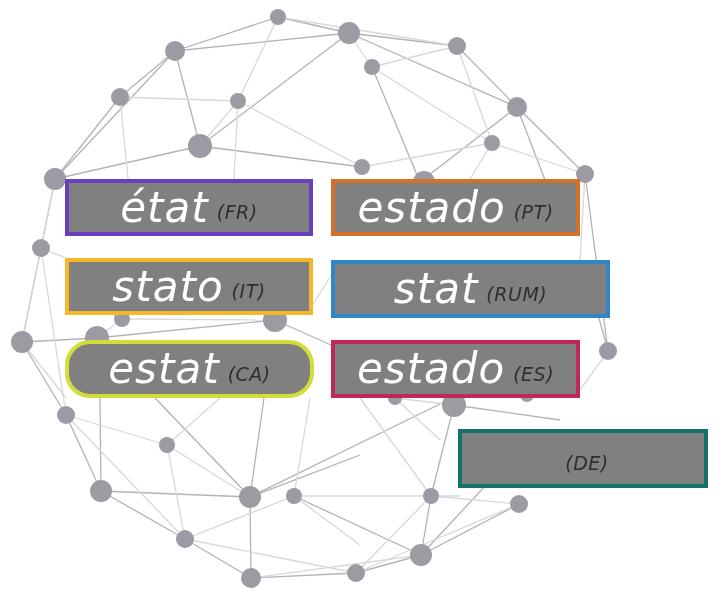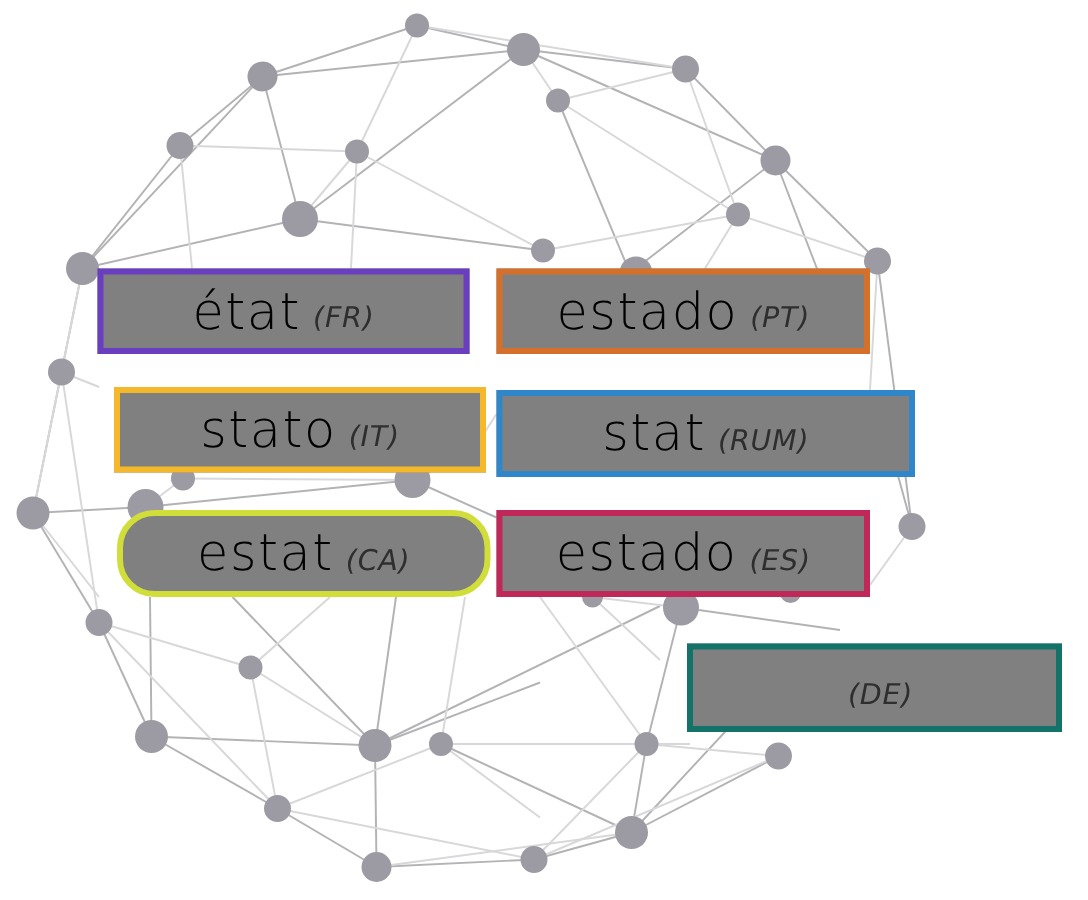--- a/index.html
+++ b/index.html
@@ -5,21 +5,21 @@
   html, body { margin: 0; padding: 0; background: #ffffff; }
   body { width: 725px; height: 600px; position: relative; overflow: hidden;
          font-family: "DejaVu Sans", "Liberation Sans", sans-serif; }
   #network { position: absolute; left: 0; top: 0; width: 725px; height: 600px; }
   .word-box {
     position: absolute; box-sizing: border-box;
     background: #808080; border: 4px solid #000;
     display: flex; align-items: center; justify-content: center;
     white-space: nowrap;
   }
-  .word { color: #000000; font-size: 34px; font-weight: 300;
+  .word { color: #ffffff; font-style: italic; font-size: 42px; font-weight: 300;
           letter-spacing: 1px; line-height: 1; }
   .lang { color: #2e2e2e; font-style: italic; font-size: 19px; margin-left: 8px;
           margin-top: 10px; line-height: 1; letter-spacing: 0.5px; }
 </style>
 </head>
 <body>
 
 <svg id="network" viewBox="0 0 725 600" xmlns="http://www.w3.org/2000/svg">
   <g stroke-width="1.3" fill="none">
 
@@ -153,29 +153,29 @@
 </svg>
 
 <div class="word-box" style="left: 65px; top: 179px; width: 248px; height: 57px; border-color: rgb(106, 63, 191); background: rgb(128, 128, 128);">
   <span class="word">état</span>
   <span class="lang">(FR)</span>
 </div>
 <div class="word-box" style="left: 331px; top: 179px; width: 249px; height: 57px; border-color: rgb(213, 112, 42); background: rgb(128, 128, 128);">
   <span class="word">estado</span>
   <span class="lang">(PT)</span>
 </div>
-<div class="word-box" style="left: 76px; top: 258px; width: 248px; height: 57px; border-color: rgb(244, 184, 42); background: rgb(128, 128, 128);">
+<div class="word-box" style="left: 65px; top: 258px; width: 248px; height: 57px; border-color: rgb(244, 184, 42); background: rgb(128, 128, 128);">
   <span class="word">stato</span>
   <span class="lang">(IT)</span>
 </div>
 <div class="word-box" style="left: 331px; top: 260px; width: 279px; height: 58px; border-color: rgb(47, 134, 200); background: rgb(128, 128, 128);">
   <span class="word">stat</span>
   <span class="lang">(RUM)</span>
 </div>
-<div class="word-box" style="left: 78px; top: 340px; width: 249px; height: 58px; border-color: rgb(209, 222, 58); background: rgb(128, 128, 128); border-radius: 25px;">
+<div class="word-box" style="left: 65px; top: 340px; width: 249px; height: 58px; border-color: rgb(209, 222, 58); background: rgb(128, 128, 128); border-radius: 25px;">
   <span class="word">estat</span>
   <span class="lang">(CA)</span>
 </div>
 <div class="word-box" style="left: 331px; top: 340px; width: 249px; height: 58px; border-color: rgb(192, 40, 90); background: rgb(128, 128, 128);">
   <span class="word">estado</span>
   <span class="lang">(ES)</span>
 </div>
 <div class="word-box" style="left: 458px; top: 429px; width: 250px; height: 59px; border-color: rgb(19, 115, 104); background: rgb(128, 128, 128);">
   <span class="lang">(DE)</span>
 </div>

